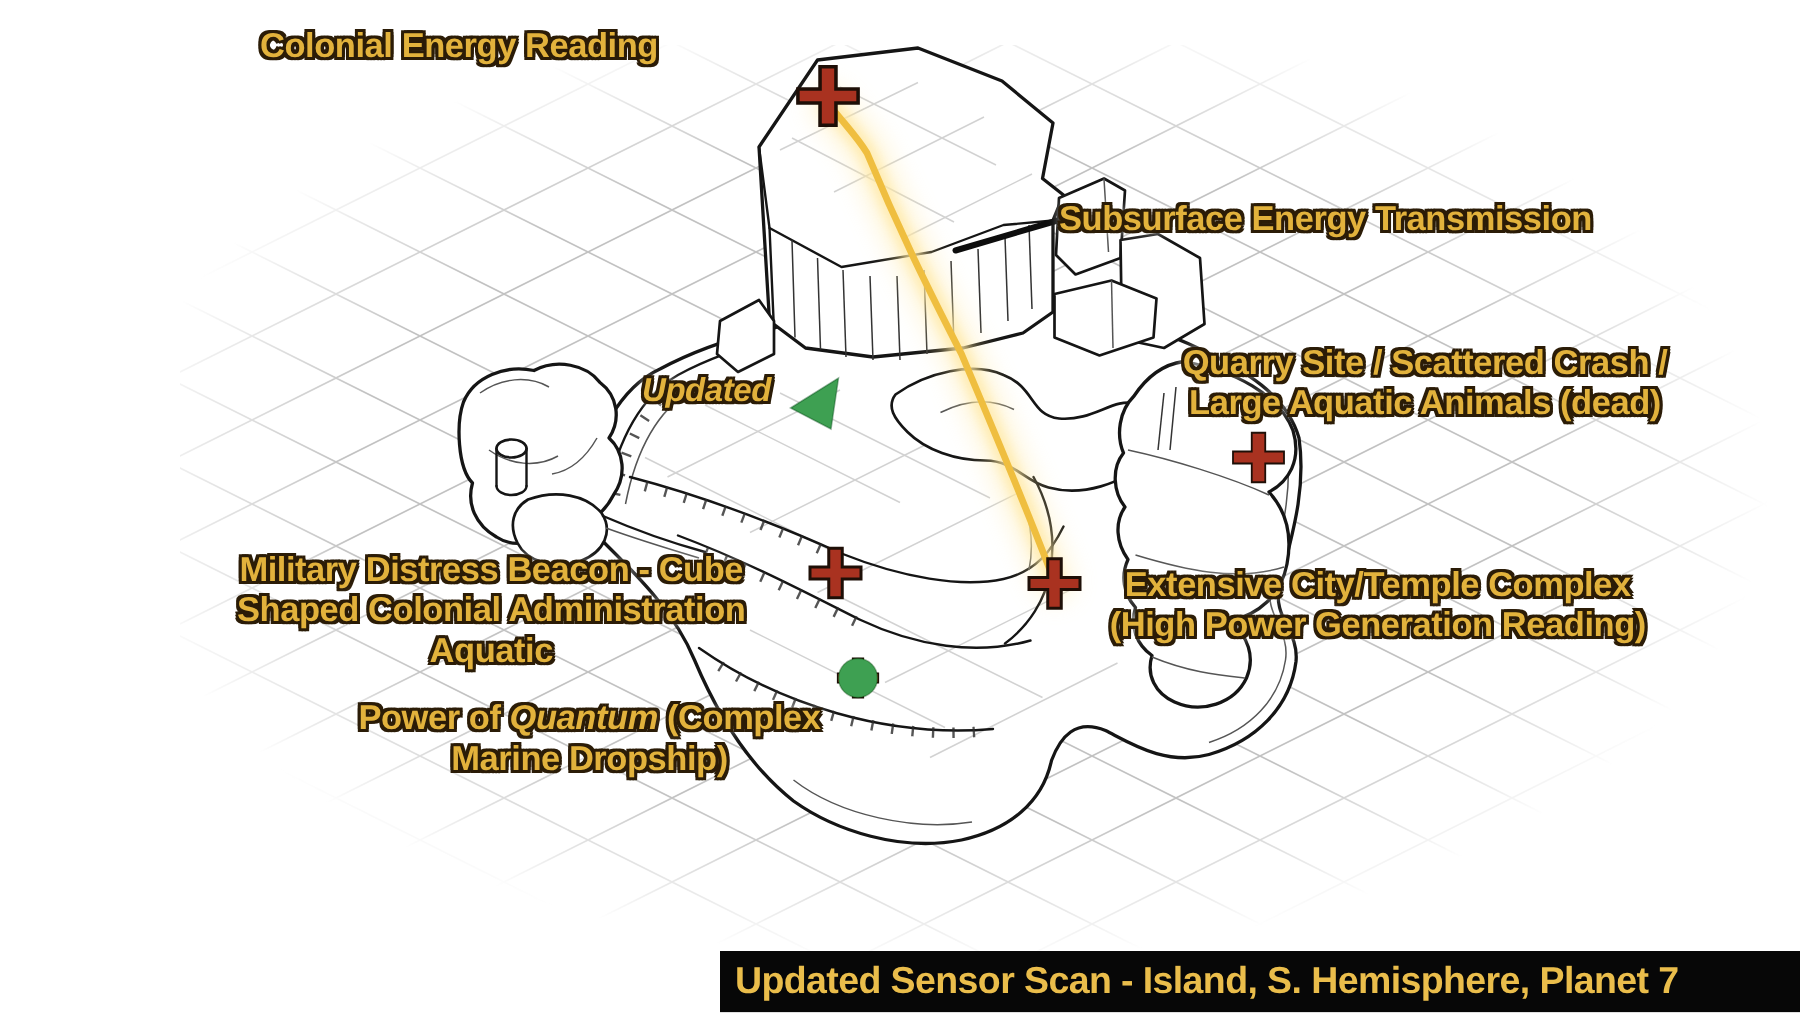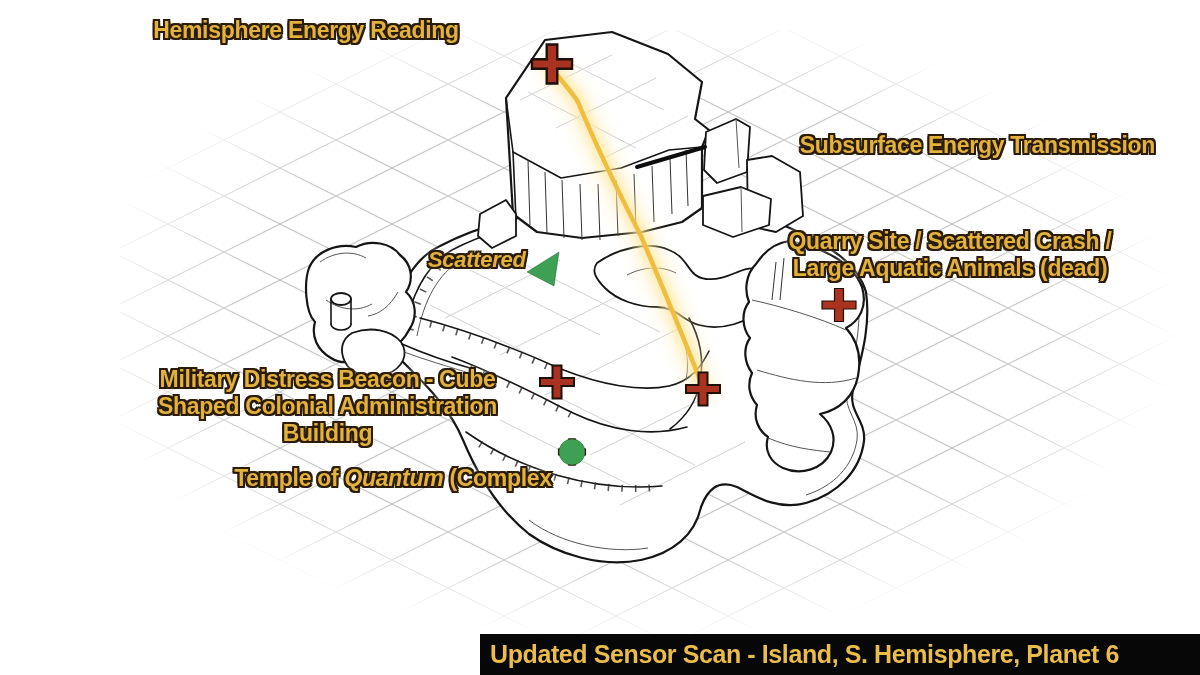--- a/index.html
+++ b/index.html
@@ -184,44 +184,49 @@
       <path class="crossSmall" transform="translate(839,305)" d="M -17 -4 L -4.5 -4 L -4.5 -16.5 L 4.5 -16.5 L 4.5 -4 L 17 -4 L 17 4 L 4.5 4 L 4.5 16.5 L -4.5 16.5 L -4.5 4 L -17 4 Z"></path>
       <g>
         <path class="crossSmall" transform="translate(572,452) scale(0.8)" d="M -17 -4 L -4.5 -4 L -4.5 -16.5 L 4.5 -16.5 L 4.5 -4 L 17 -4 L 17 4 L 4.5 4 L 4.5 16.5 L -4.5 16.5 L -4.5 4 L -17 4 Z"></path>
         <circle class="greenDot" cx="572" cy="452" r="13"></circle>
       </g>
       <polygon class="greenTri" points="527,272 559,252 554,286"></polygon>
     </g>
   </svg>
 
   <div class="maplabel" style="left:56px;top:17px;width:500px;">
-    <span class="line">Hemisphere Energy Reading</span>
-  </div>
-
-  <div class="maplabel" style="left:706px;top:132px;width:420px;text-align:right;padding-left:29px;">
+    <span class="line">Colonial Energy Reading</span>
+  </div>
+
+  <div class="maplabel" style="left:706px;top:132px;width:420px;text-align:left;">
     <span class="line">Subsurface Energy Transmission</span>
   </div>
 
   <div class="maplabel" style="left:760px;top:228px;width:380px;">
     <span class="line">Quarry Site / Scattered Crash /</span>
     <span class="line">Large Aquatic Animals (dead)</span>
   </div>
 
   <div class="maplabel italic" style="left:428px;top:246px;font-size:22px;">
-    <span>Scattered</span>
+    <span>Updated</span>
   </div>
 
   <div class="maplabel" style="left:120px;top:366px;width:415px;">
     <span class="line">Military Distress Beacon - Cube</span>
     <span class="line">Shaped Colonial Administration</span>
-    <span class="line">Building</span>
-  </div>
-
+    <span class="line">Aquatic</span>
+  </div>
+
+  <div class="maplabel" style="left:716px;top:376px;width:405px;">
+    <span class="line">Extensive City/Temple Complex</span>
+    <span class="line">(High Power Generation Reading)</span>
+  </div>
 
   <div class="maplabel" style="left:213px;top:465px;width:360px;">
-    <span class="line"><span>Temple of </span><span class="italic">Quantum</span><span> (Complex</span></span>
+    <span class="line"><span>Power of </span><span class="italic">Quantum</span><span> (Complex</span></span>
+    <span class="line">Marine Dropship)</span>
   </div>
 
   <div class="footer">
-    <span>Updated Sensor Scan - Island, S. Hemisphere, Planet 6</span>
+    <span>Updated Sensor Scan - Island, S. Hemisphere, Planet 7</span>
   </div>
 
 </div>
 
 </body></html>

